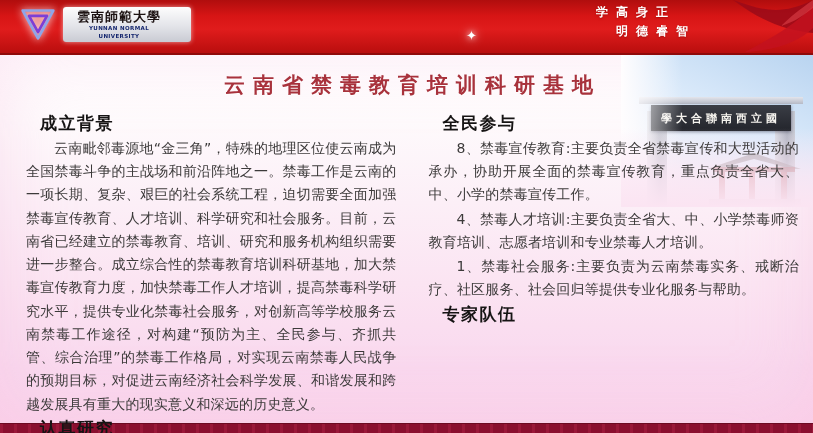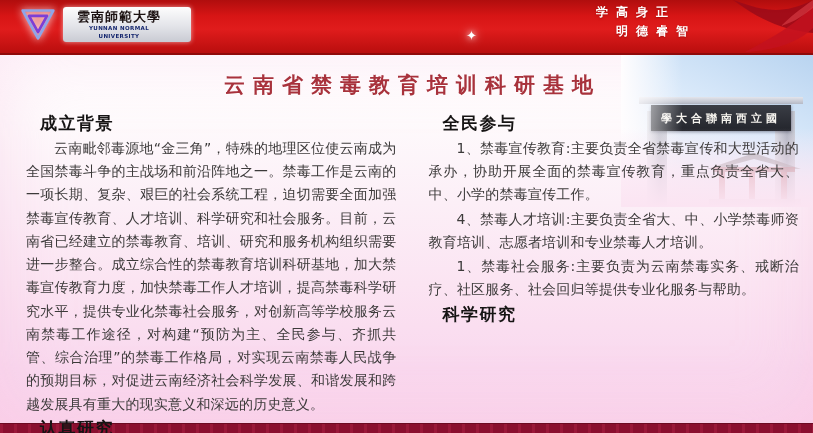--- a/index.html
+++ b/index.html
@@ -119,22 +119,22 @@
 
     <div class="columns">
       <section class="col">
         <h2>成立背景</h2>
         <p>云南毗邻毒源地“金三角”，特殊的地理区位使云南成为全国禁毒斗争的主战场和前沿阵地之一。禁毒工作是云南的一项长期、复杂、艰巨的社会系统工程，迫切需要全面加强禁毒宣传教育、人才培训、科学研究和社会服务。目前，云南省已经建立的禁毒教育、培训、研究和服务机构组织需要进一步整合。成立综合性的禁毒教育培训科研基地，加大禁毒宣传教育力度，加快禁毒工作人才培训，提高禁毒科学研究水平，提供专业化禁毒社会服务，对创新高等学校服务云南禁毒工作途径，对构建“预防为主、全民参与、齐抓共管、综合治理”的禁毒工作格局，对实现云南禁毒人民战争的预期目标，对促进云南经济社会科学发展、和谐发展和跨越发展具有重大的现实意义和深远的历史意义。</p>
         <h2>认真研究</h2>
       </section>
 
       <section class="col">
         <h2>全民参与</h2>
-        <p>1、禁毒宣传教育:主要负责全省禁毒宣传和大型活动的承办，协助开展全面的禁毒宣传教育，重点负责全省大、中、小学的禁毒宣传工作。</p>
+        <p>8、禁毒宣传教育:主要负责全省禁毒宣传和大型活动的承办，协助开展全面的禁毒宣传教育，重点负责全省大、中、小学的禁毒宣传工作。</p>
         <p>4、禁毒人才培训:主要负责全省大、中、小学禁毒师资教育培训、志愿者培训和专业禁毒人才培训。</p>
         <p>1、禁毒社会服务:主要负责为云南禁毒实务、戒断治疗、社区服务、社会回归等提供专业化服务与帮助。</p>
-        <h2>科学研究</h2>
+        <h2>专家队伍</h2>
       </section>
     </div>
   </div>
 
   <div class="footer"></div>
 </div>
 
 </body></html>

